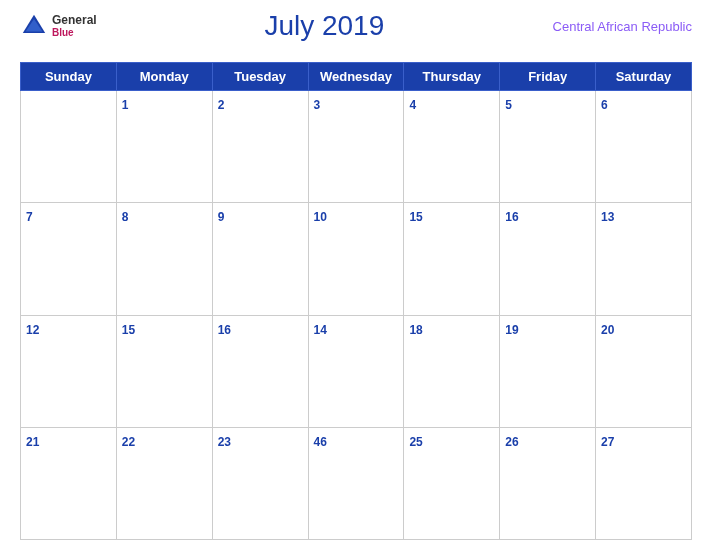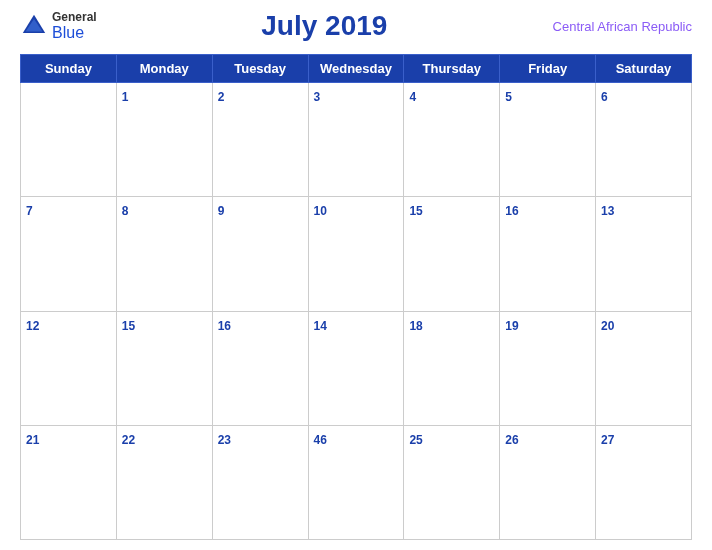--- a/index.html
+++ b/index.html
@@ -12,21 +12,21 @@
       flex-direction: column;
       align-items: center;
       padding: 10px 20px;
     }
 
     .header-top {
       display: flex;
       justify-content: space-between;
       align-items: center;
       width: 100%;
-      margin-bottom: 12px;
+      margin-bottom: 20px;
     }
 
     .logo {
       display: flex;
       align-items: center;
       gap: 4px;
     }
 
     .logo-text {
       display: flex;
@@ -34,34 +34,34 @@
       line-height: 1.1;
     }
 
     .logo-general {
       font-size: 12px;
       color: #333;
       font-weight: bold;
     }
 
     .logo-blue {
-      font-size: 16px;
-      color: #1d4ed8;
-      font-weight: normal;
+      font-size: 10px;
+      color: #be185d;
+      font-weight: bold;
     }
 
     .logo-icon {
       width: 28px;
       height: 28px;
     }
 
     .month-title {
       font-size: 28px;
       color: #1a3faa;
-      font-weight: bold;
+      font-weight: normal;
       text-align: center;
       flex: 1;
     }
 
     .country-label {
       font-size: 13px;
       color: #8b5cf6;
       text-align: right;
       min-width: 140px;
     }

